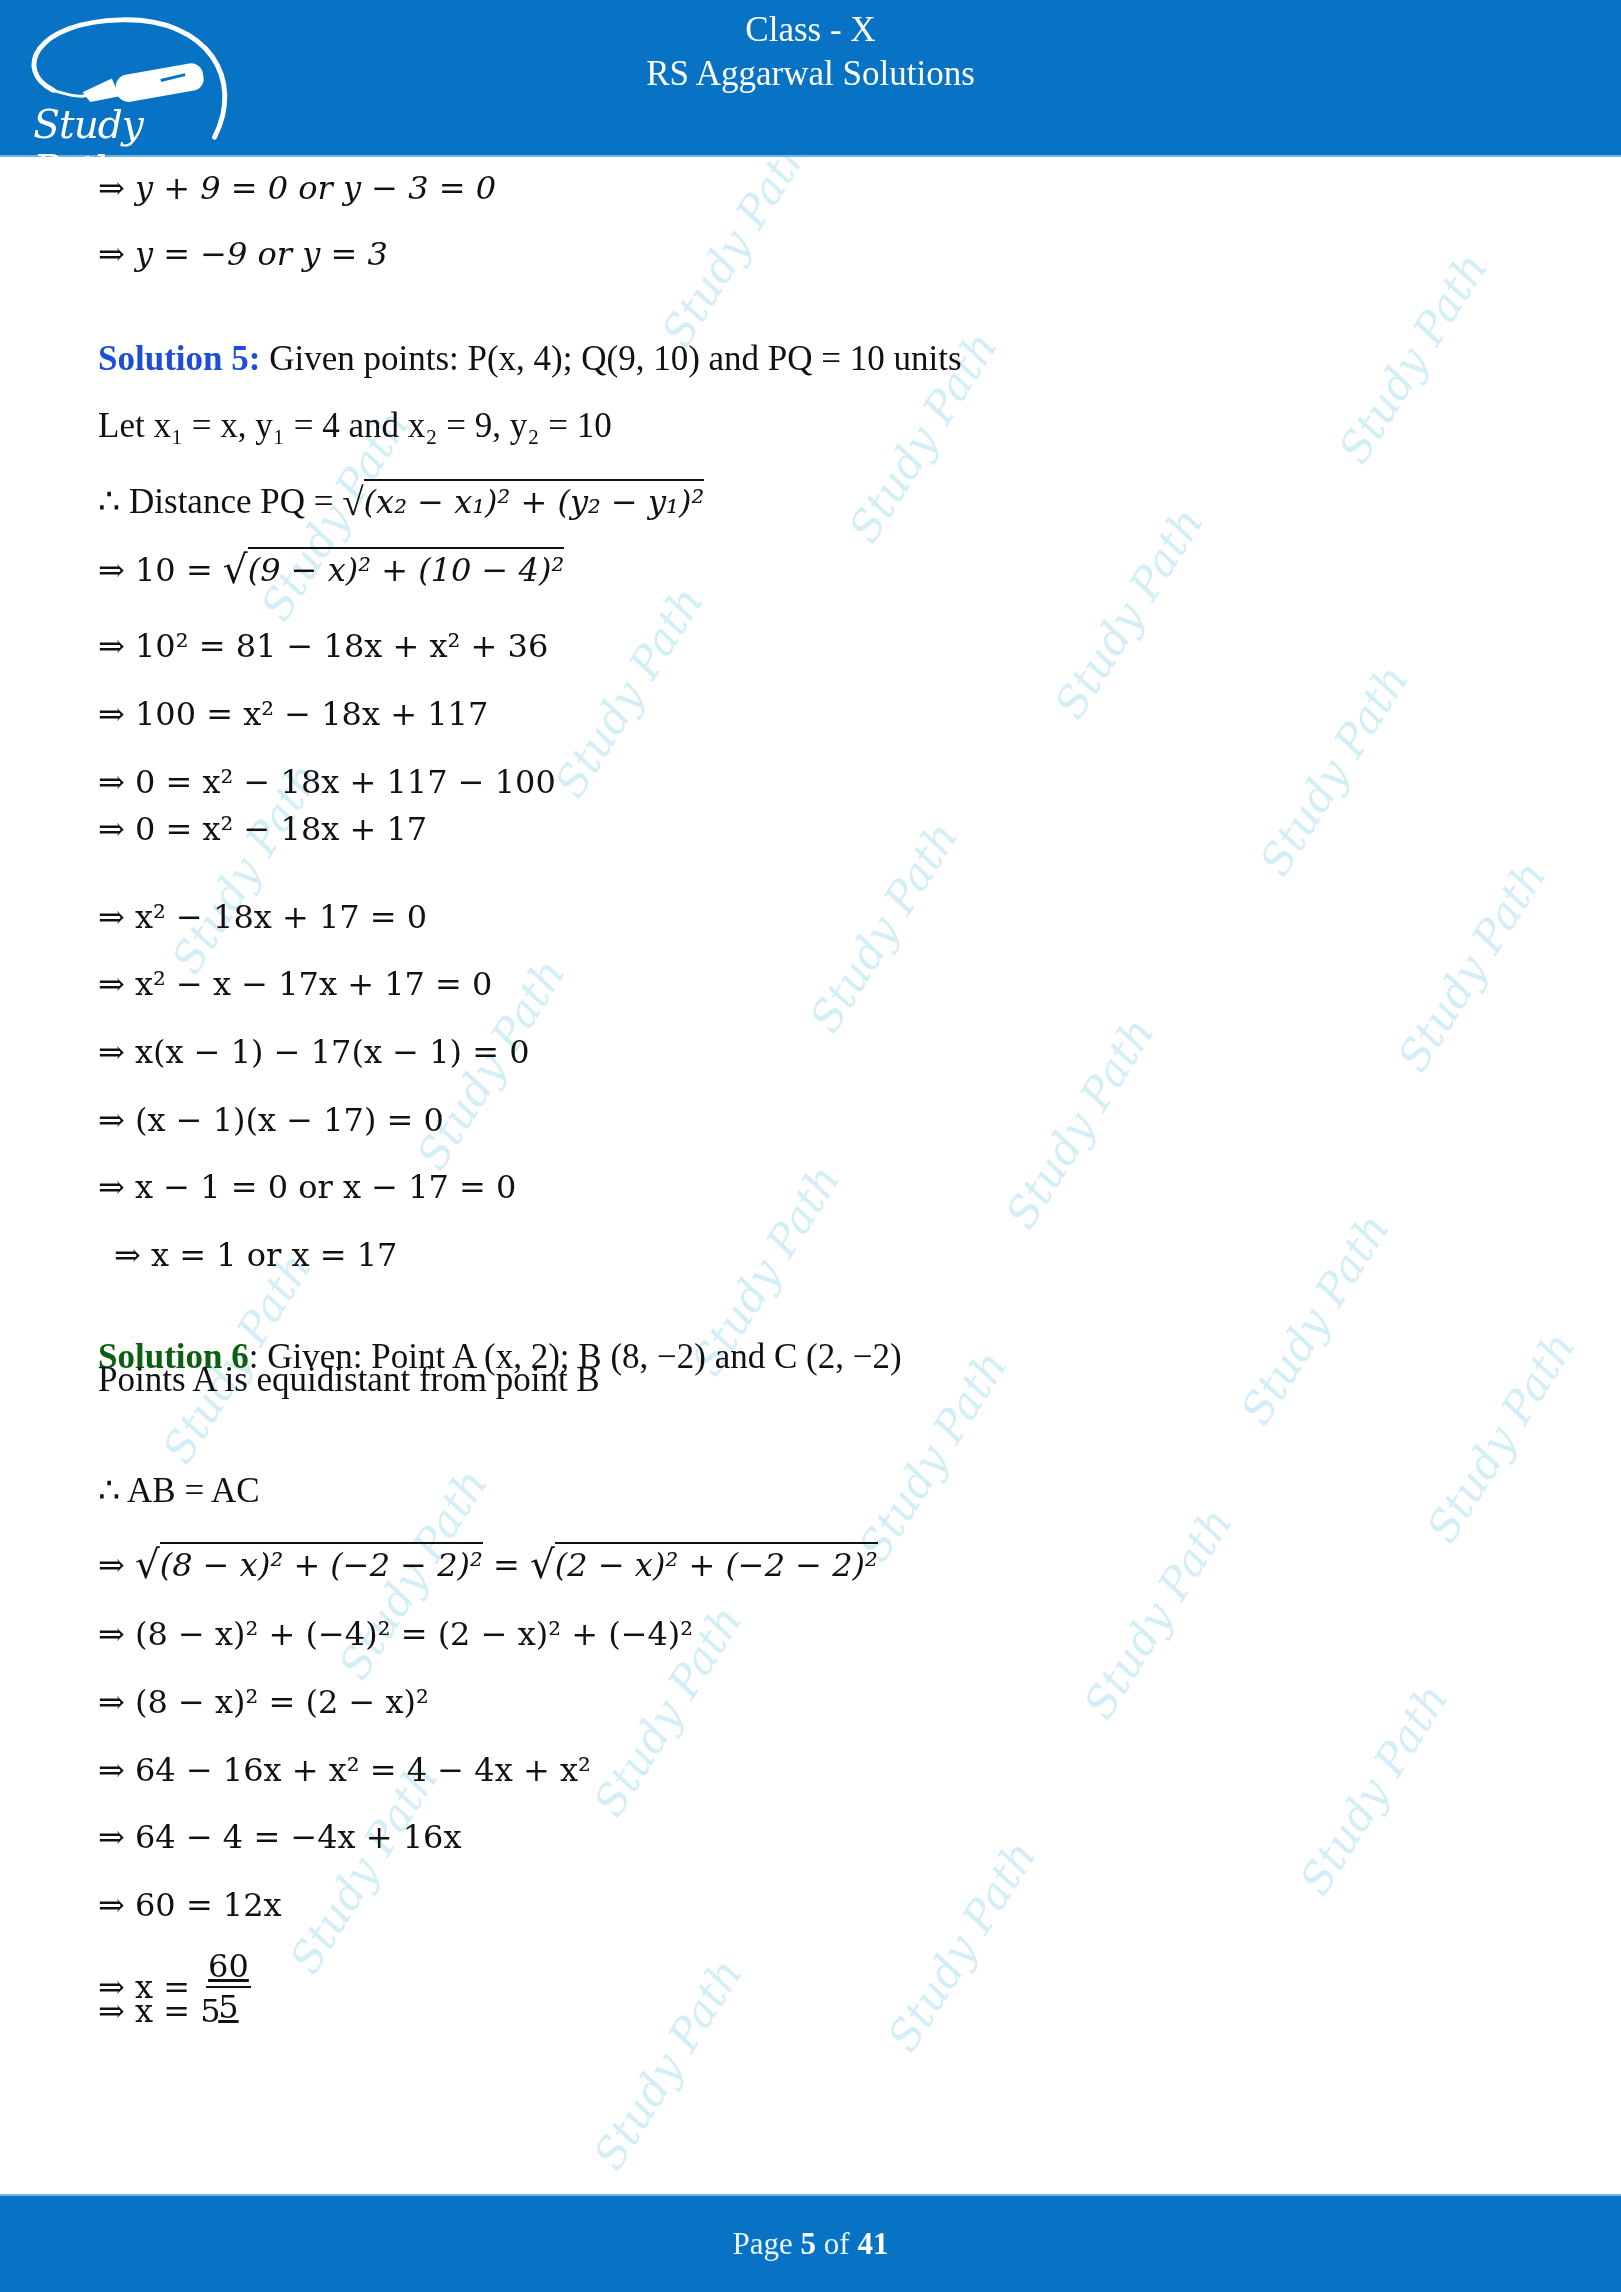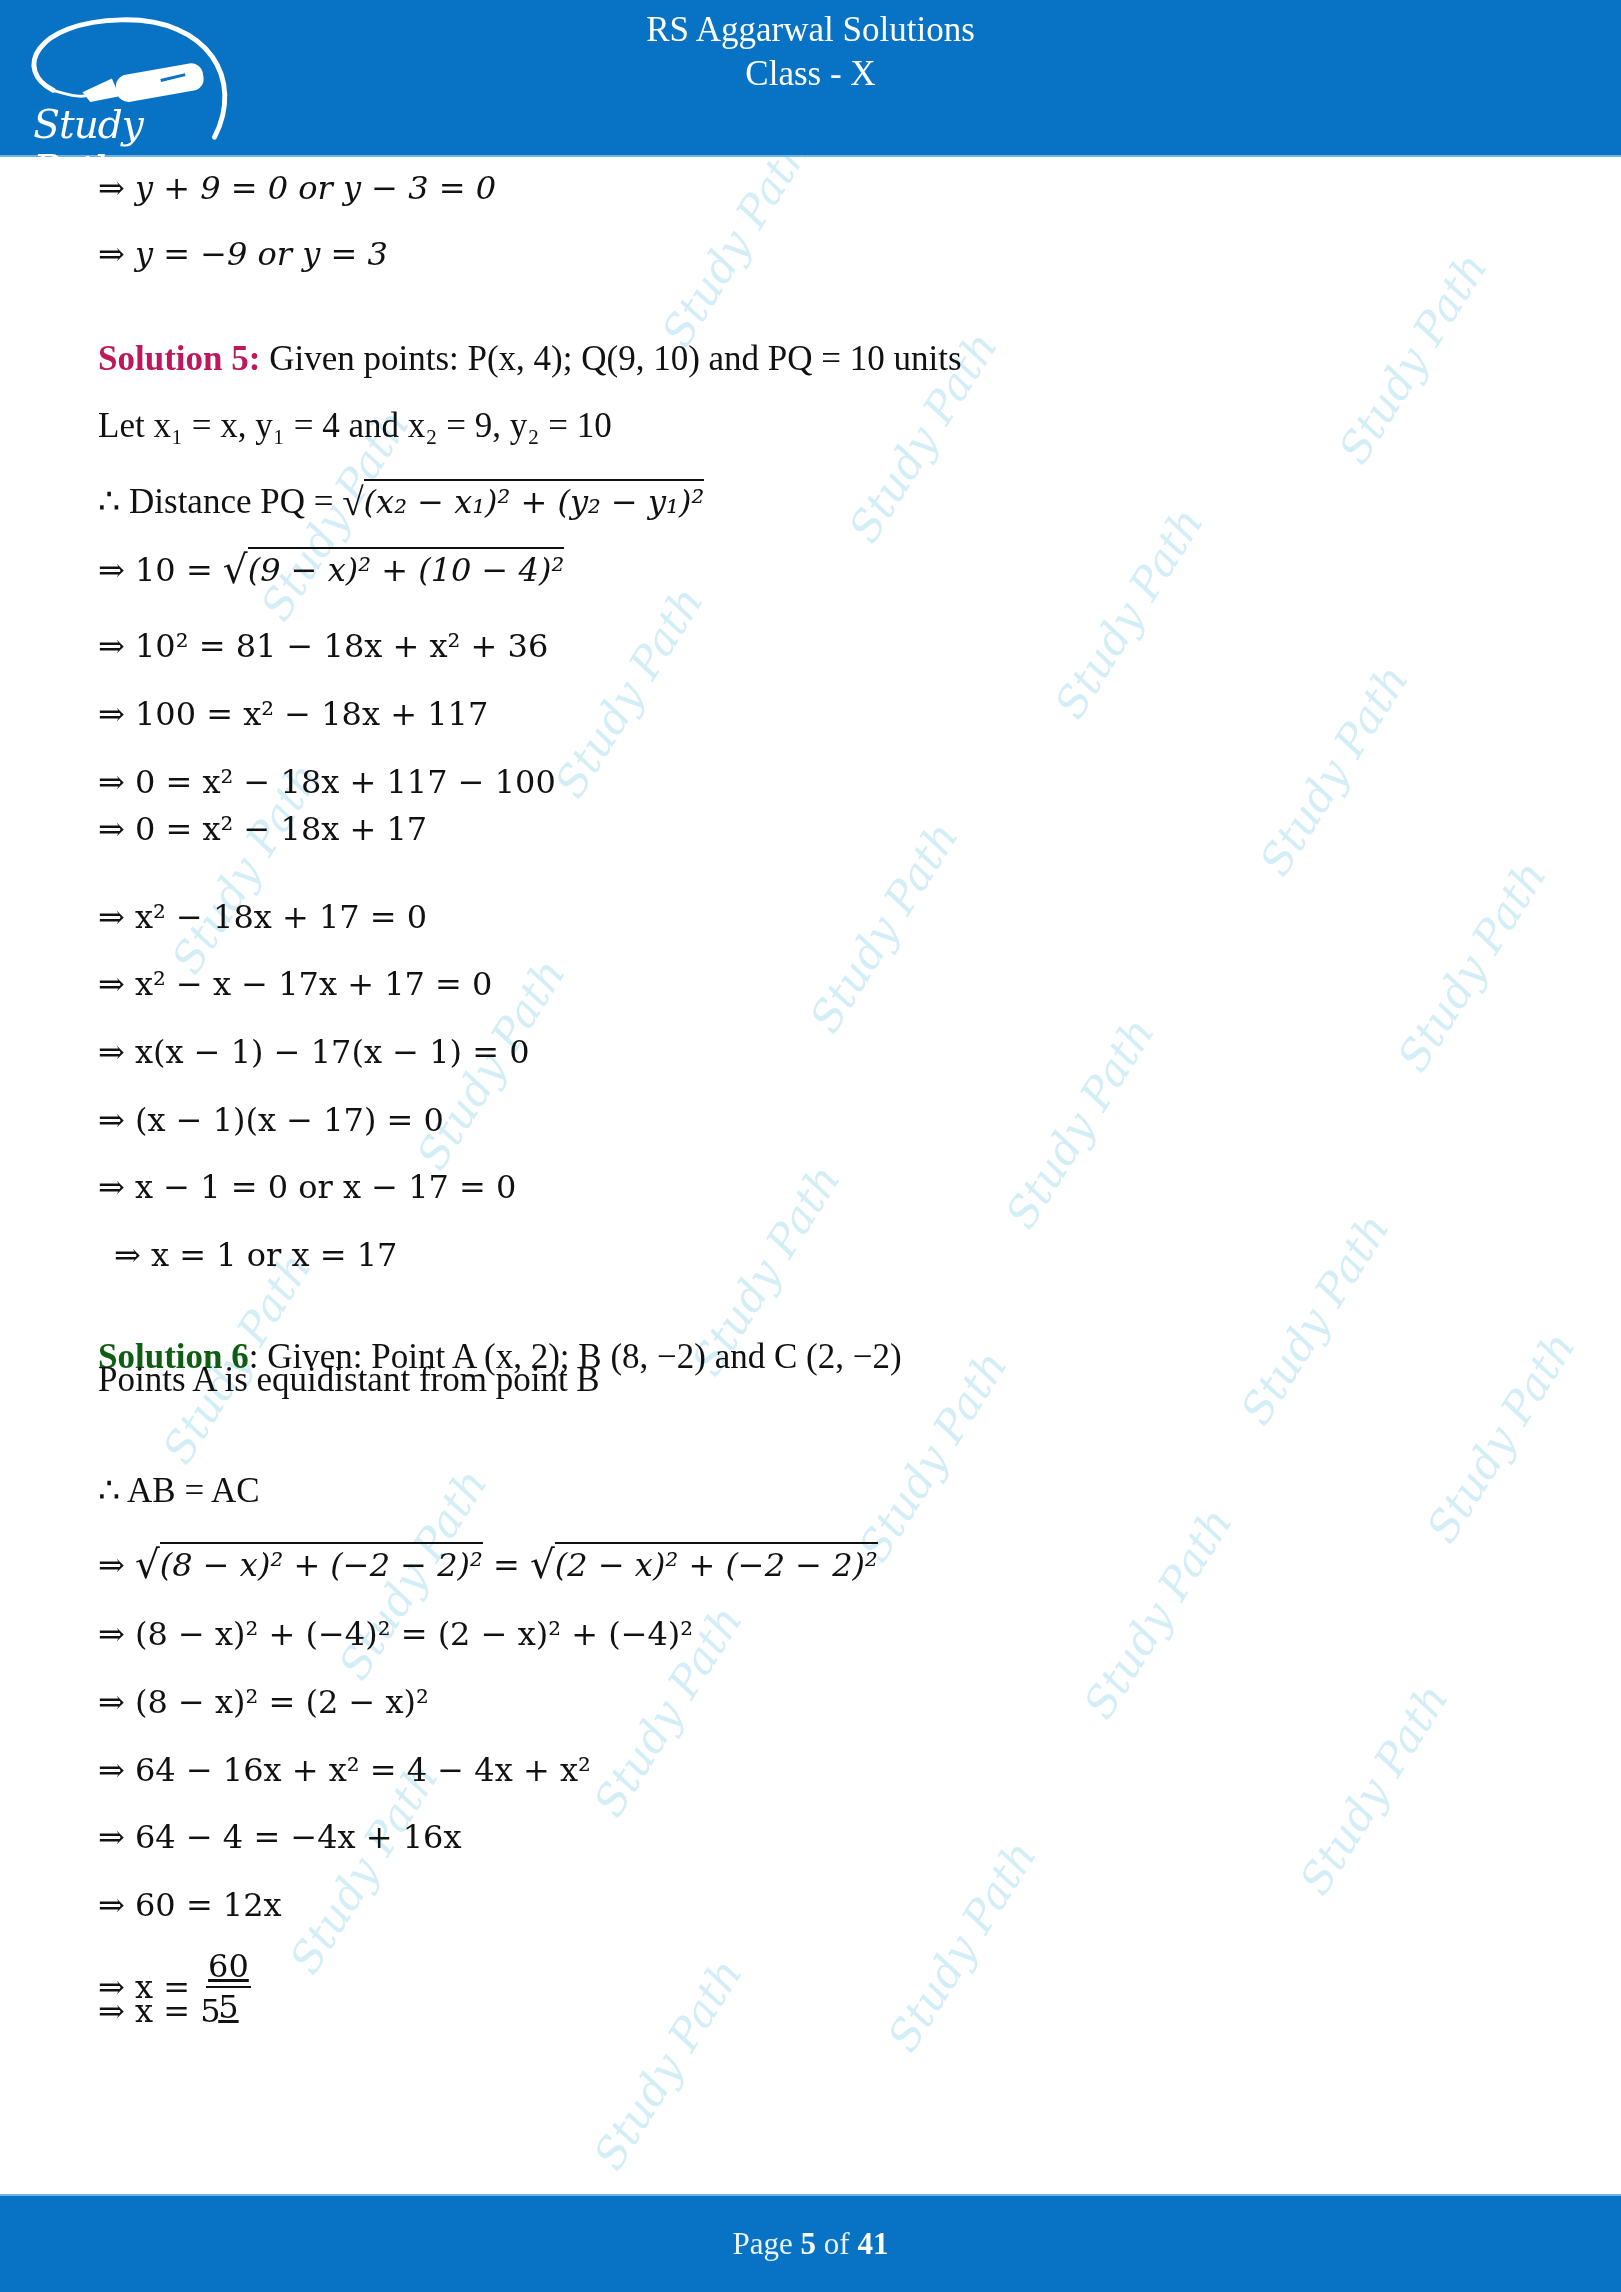--- a/index.html
+++ b/index.html
@@ -33,21 +33,21 @@
     font-size: 43px; transform: rotate(-58deg); white-space: nowrap;
   }
 
   .content { position: absolute; left: 98px; top: 0; width: 1421px; }
   .line {
     position: absolute; left: 0; white-space: nowrap;
     font-family: "Liberation Serif", serif; font-size: 35px; line-height: 43px;
   }
   .m { font-family: "DejaVu Serif", serif; font-size: 32px; }
   .i { font-style: italic; }
-  .sol { color: #be185d; font-weight: bold; font-family: "Liberation Serif", serif; font-size: 35px; }
+  .sol { color: #1d4ed8; font-weight: bold; font-family: "Liberation Serif", serif; font-size: 35px; }
   .sol6 { color: #0e5e12; }
   .sqrt { display: inline-block; position: relative; }
   .sqrt .rad { font-size: 39px; position: relative; top: 2px; }
   .sqrt .under { border-top: 2px solid #111; padding-top: 2px; display: inline-block; line-height: 39px; }
   .frac { display: inline-block; vertical-align: middle; text-align: center; margin-left: 5.9px; text-decoration: underline; }
   .frac span { display: block; line-height: 39px; }
   .frac .num { border-bottom: 2px solid #111; padding: 0 2px; }
 </style>
 </head>
 <body>
@@ -84,22 +84,22 @@
     <svg width="225" height="137" viewBox="0 0 230 140">
       <path d="M40 80 C 0 60, 20 10, 110 8 C 200 6, 235 70, 205 128" fill="none" stroke="#fff" stroke-width="5" stroke-linecap="round"></path>
       <path d="M40 80 C 60 86, 70 88, 80 84" fill="none" stroke="#fff" stroke-width="3"></path>
       <polygon points="70,82 100,68 108,86 78,92" fill="#fff"></polygon>
       <rect x="104" y="58" width="90" height="28" rx="12" fill="#fff" transform="rotate(-10 150 72)"></rect>
       <path d="M150 70 L 175 64" stroke="#0873c4" stroke-width="3"></path>
     </svg>
     <div class="logo-text">Study Path</div>
   </div>
   <div class="titles">
+    <div>Class - X</div>
     <div>RS Aggarwal Solutions</div>
-    <div>Class - X</div>
   </div>
 </div>
 
 <div class="content">
   <div class="line m i" style="top:167px;">⇒ y + 9 = 0   or   y − 3 = 0</div>
   <div class="line m i" style="top:233px;">⇒ y = −9   or   y = 3</div>
 
   <div class="line" style="top:337px;">
     <span class="sol">Solution 5:</span><span> Given points: P(x, 4);  Q(9, 10) and PQ = 10 units</span>
   </div>

